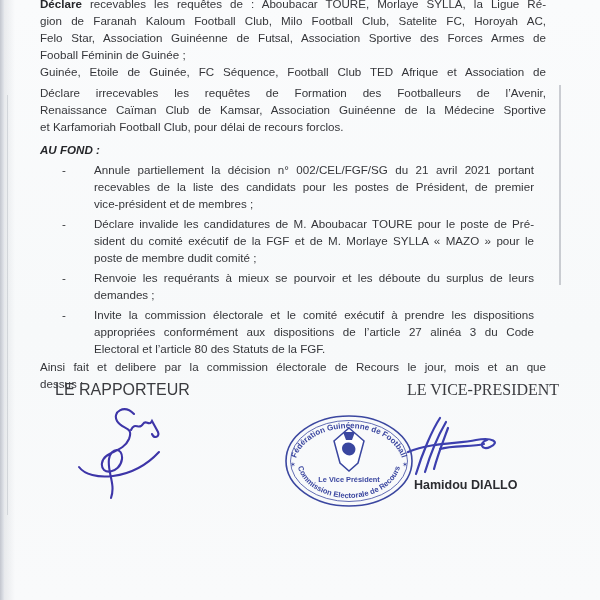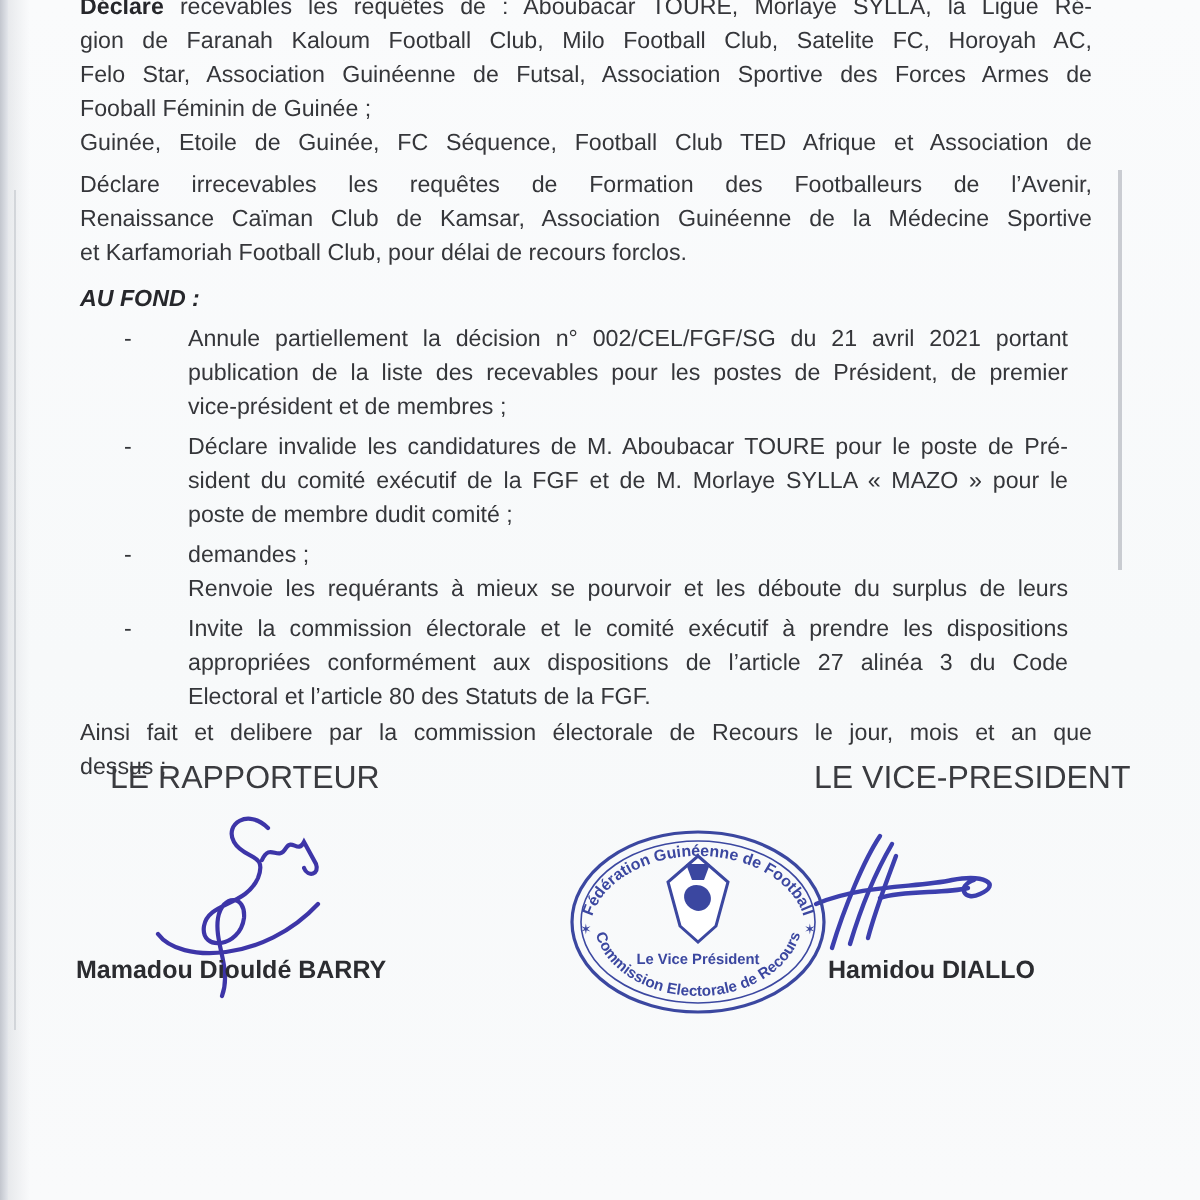--- a/index.html
+++ b/index.html
@@ -28,21 +28,21 @@
   .para + .para { margin-top:4px; }
   b { color:#26272b; }
   .heading { font-weight:bold; color:#26272b; margin-top:6px; height:17px;font-style:italic; }
   .bullet { display:flex; margin:3px 0 0 22px; }
   .dash { width:16px; flex:0 0 16px; }
   .btext { width:440px;margin-left:16px; }
   .closing { margin-top:1px; }
 
   .sig-title { position:absolute; top:381px; font-size:16px; color:#3a3b3f; }
   .sig-title.left { left:55px; }
-  .sig-title.right { left:407px; }
+  .sig-title.right { left:407px;font-family:Liberation Serif, serif; }
   .sig-name { position:absolute; top:478px; font-size:12.5px; font-weight:bold; color:#2b2c30; }
   .sig-name.left { left:38px; }
   .sig-name.right { left:414px; }
   .sig-svg { position:absolute; }
   .sig-svg.left { left:72px; top:406px; }
   .sig-svg.right { left:388px; top:414px; }
   .stamp-svg { position:absolute; left:283px; top:414px; }
   .stamp-text { fill:#3b47a0; font-family:"Liberation Sans", sans-serif; }
 </style>
 </head>
@@ -70,39 +70,39 @@
       <div class="line">Renaissance Caïman Club de Kamsar, Association Guinéenne de la Médecine Sportive</div>
       <div class="line last">et Karfamoriah Football Club, pour délai de recours forclos.</div>
     </div>
 
     <div class="heading">AU FOND :</div>
 
     <div class="bullet">
       <span class="dash">-</span>
       <div class="btext">
         <div class="line">Annule partiellement la décision n° 002/CEL/FGF/SG du 21 avril 2021 portant</div>
-        <div class="line">publication de la liste des recevables pour les postes de Président, de premier</div>
+        <div class="line">recevables de la liste des candidats pour les postes de Président, de premier</div>
         <div class="line last">vice-président et de membres ;</div>
       </div>
     </div>
 
     <div class="bullet">
       <span class="dash">-</span>
       <div class="btext">
         <div class="line">Déclare invalide les candidatures de M. Aboubacar TOURE pour le poste de Pré-</div>
         <div class="line">sident du comité exécutif de la FGF et de M. Morlaye SYLLA « MAZO » pour le</div>
         <div class="line last">poste de membre dudit comité ;</div>
       </div>
     </div>
 
     <div class="bullet">
       <span class="dash">-</span>
       <div class="btext">
+        <div class="line">Renvoie les requérants à mieux se pourvoir et les déboute du surplus de leurs</div>
         <div class="line last">demandes ;</div>
-        <div class="line">Renvoie les requérants à mieux se pourvoir et les déboute du surplus de leurs</div>
       </div>
     </div>
 
     <div class="bullet">
       <span class="dash">-</span>
       <div class="btext">
         <div class="line">Invite la commission électorale  et le comité exécutif  à prendre les dispositions</div>
         <div class="line">appropriées conformément aux dispositions de l’article 27 alinéa 3 du Code</div>
         <div class="line last">Electoral et l’article 80 des Statuts de la FGF.</div>
       </div>
@@ -152,16 +152,15 @@
     <text class="stamp-text" x="7" y="53" font-size="7">✶</text>
     <text class="stamp-text" x="119" y="53" font-size="7">✶</text>
     <g>
       <path d="M 66,14 L 81,27 L 75,49 L 66,57 L 57,49 L 51,27 Z" fill="#ffffff" stroke="#3b47a0" stroke-width="1.5"></path>
       <path d="M 60,18 L 72,18 L 69,26 L 63,26 Z" fill="#3b47a0"></path>
       <path d="M 60,31 C 63,27 70,28 72,33 C 74,38 69,43 64,41 C 59,39 58,34 60,31 Z" fill="#3b47a0"></path>
     </g>
     <text class="stamp-text" x="66" y="68" font-size="7.4" font-weight="bold" text-anchor="middle">Le Vice Président</text>
   </svg>
 
-  <div class="sig-name left">Mamadou Diouldé BARRY</div>
   <div class="sig-name right">Hamidou DIALLO</div>
 
 </div>
 
 </body></html>

